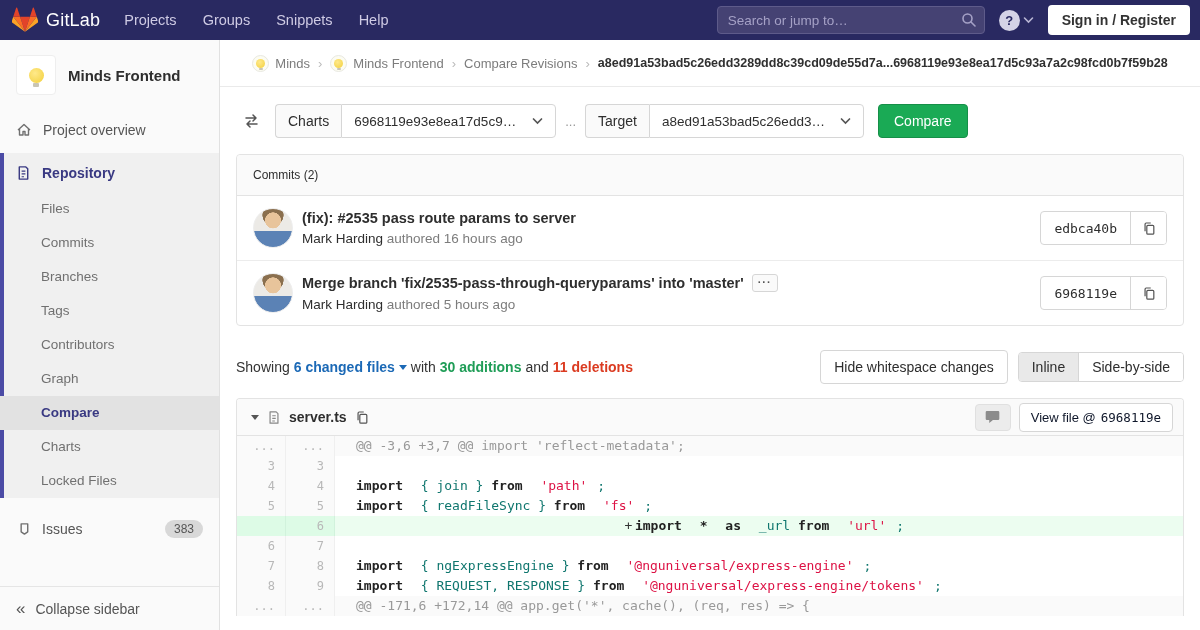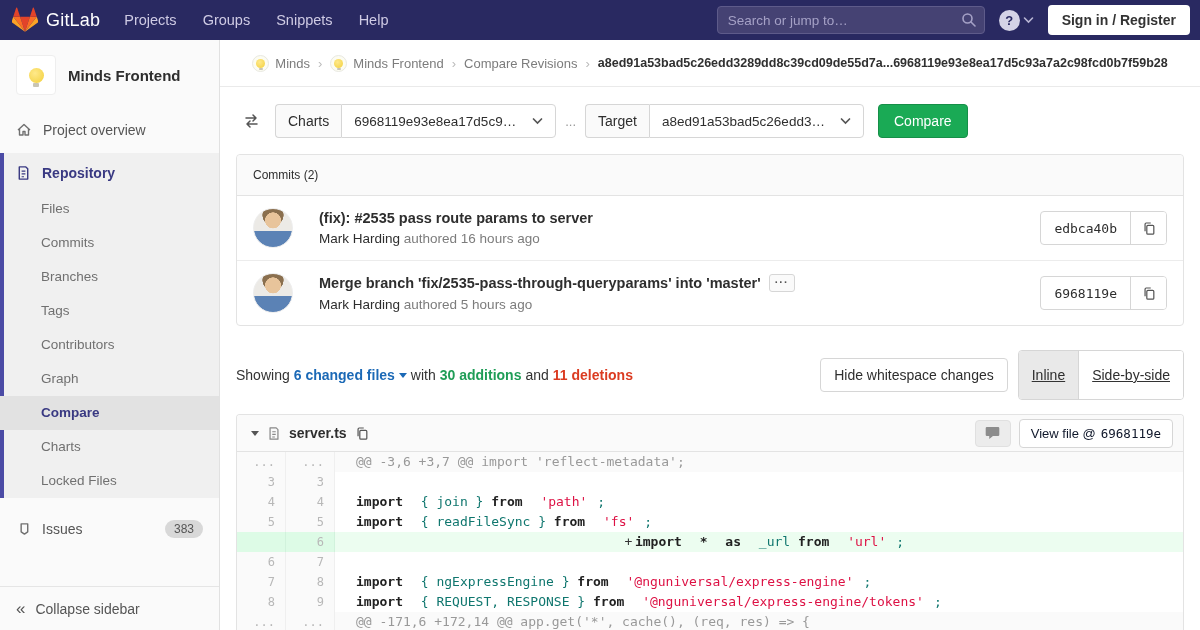--- a/index.html
+++ b/index.html
@@ -67,41 +67,41 @@
   
   .card { margin-top:16px; border:1px solid #e3e3e3; border-radius:4px; }
   .card-head { padding:13px 16px; background:#fafafa; border-bottom:1px solid #e3e3e3; border-radius:4px 4px 0 0; font-size:12px; color:#2e2e2e; }
   .commit-row { display:flex; align-items:center; padding:12px 16px; }
   .commit-row + .commit-row { border-top:1px solid #ececec; }
   .avatar-photo { width:40px; height:40px; border-radius:50%; flex-shrink:0; border:1px solid #eee;
     background:
       radial-gradient(circle at 50% 30%, #e8c49b 0 24%, rgba(0,0,0,0) 25%),
       radial-gradient(circle at 50% 16%, #8a6f4e 0 28%, rgba(0,0,0,0) 29%),
       linear-gradient(180deg, #eceae6 0 58%, #5b82b5 58%); }
-  .commit-info { margin-left:26px; flex:1; min-width:0; }
+  .commit-info { margin-left:9px; flex:1; min-width:0; }
   .commit-title-line { display:flex; align-items:center; gap:8px; }
   .commit-title { font-weight:bold; font-size:14.5px; color:#2e2e2e; cursor:pointer; }
   .ellipsis-btn { background:#fafafa; border:1px solid #d6d6d6; border-radius:3px; color:#555; font-weight:bold; font-size:11px; line-height:10px; padding:2px 5px 4px; cursor:pointer; letter-spacing:1px; }
   .commit-meta { margin-top:5px; font-size:13.5px; }
   .commit-author { color:#2e2e2e; cursor:pointer; }
   .commit-when { color:#7c7c7c; }
   .sha-group { display:flex; align-items:stretch; height:34px; border:1px solid #d6d6d6; border-radius:4px; overflow:hidden; background:#fff; }
   .sha-text { display:flex; align-items:center; padding:0 13px; font-family:"DejaVu Sans Mono",monospace; font-size:13px; color:#2e2e2e; }
   .copy-btn { width:36px; border:0; border-left:1px solid #d6d6d6; background:#fff; cursor:pointer; display:flex; align-items:center; justify-content:center; }
 
   
   .diff-summary { margin-top:24px; display:flex; align-items:center; justify-content:space-between; font-size:14px; color:#333; }
   .sum-left { display:flex; align-items:center; gap:4px; }
   .link-blue { color:#1b69b6; font-weight:bold; cursor:pointer; display:inline-flex; align-items:center; gap:4px; }
   .caret-down { width:0; height:0; border-left:4px solid transparent; border-right:4px solid transparent; border-top:5px solid #1b69b6; display:inline-block; }
   .txt-green { color:#1f9d57; font-weight:bold; }
   .txt-red { color:#db3b21; font-weight:bold; }
   .sum-right { display:flex; align-items:center; gap:10px; }
   .btn-plain { height:34px; padding:0 13px; background:#fff; border:1px solid #d6d6d6; border-radius:4px; font-size:14px; color:#2e2e2e; cursor:pointer; font-family:"Liberation Sans",sans-serif; }
-  .btn-seg-group { display:flex; height:50px; border:1px solid #d6d6d6; border-radius:4px; overflow:hidden;text-decoration:underline; }
+  .btn-seg-group { display:flex; height:30px; border:1px solid #d6d6d6; border-radius:4px; overflow:hidden; }
   .btn-seg { padding:0 13px; background:#fff; border:0; font-size:14px; color:#2e2e2e; cursor:pointer; display:flex; align-items:center; font-family:"Liberation Sans",sans-serif; }
   .btn-seg.active { background:#e9e9e9; }
   .btn-seg + .btn-seg { border-left:1px solid #d6d6d6; }
 
   
   .diff-card { margin-top:14px; border:1px solid #e3e3e3; border-bottom:0; border-radius:4px 4px 0 0; overflow:hidden; }
   .diff-head { height:37px; background:#fafafa; border-bottom:1px solid #e3e3e3; display:flex; align-items:center; padding:0 10px 0 14px; gap:8px; }
   .tri-down { width:0; height:0; border-left:4px solid transparent; border-right:4px solid transparent; border-top:5px solid #555; cursor:pointer; }
   .filename { font-weight:bold; font-size:14px; color:#2e2e2e; }
   .diff-head-right { margin-left:auto; display:flex; align-items:center; gap:8px; }

